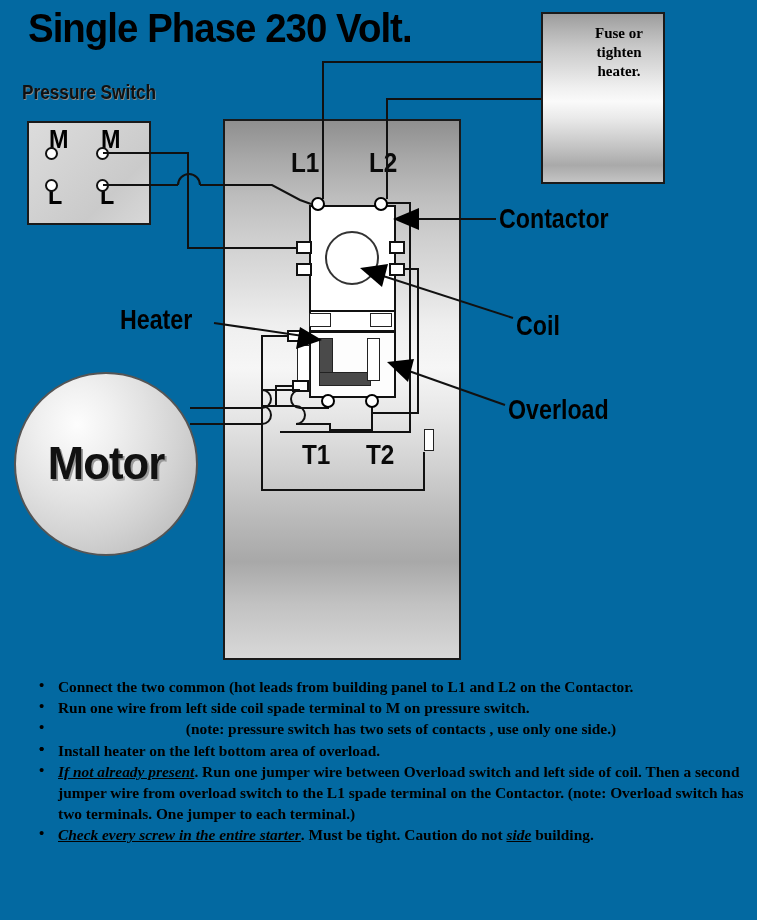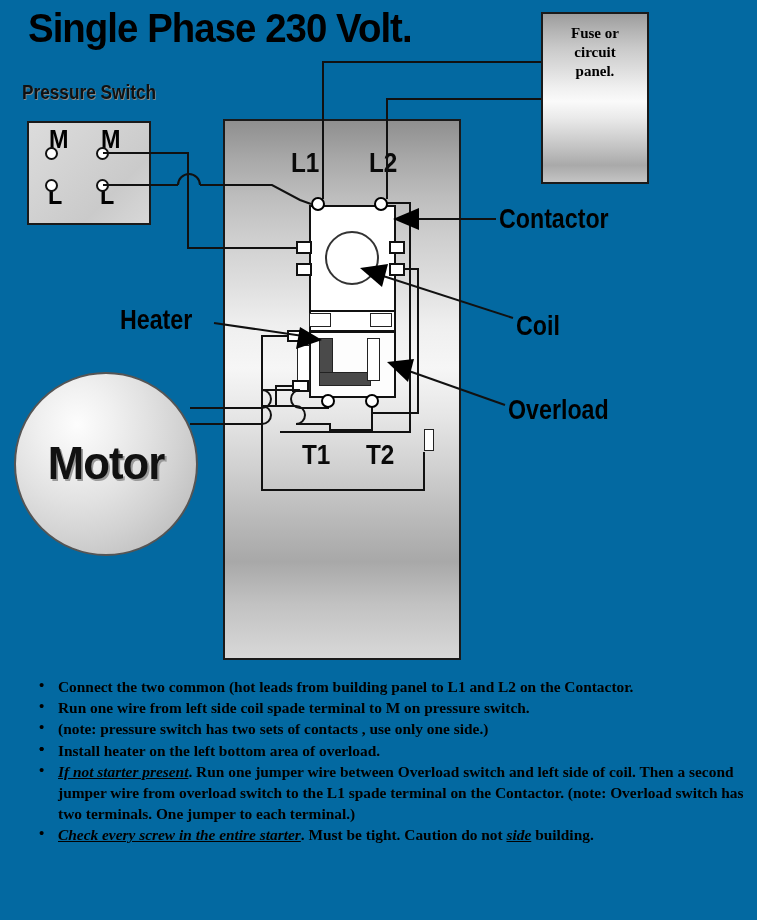--- a/index.html
+++ b/index.html
@@ -43,20 +43,21 @@
       #8f8f8f 0%, #a8a8a8 7%, #bdbdbd 14%, #cfcfcf 22%,
       #dedede 30%, #efefef 38%, #f6f6f6 46%, #e6e6e6 55%,
       #d2d2d2 64%, #bcbcbc 73%, #a8a8a8 82%, #c2c2c2 90%, #d8d8d8 100%);
   }
   .fuse-box{
     position:absolute;border:2px solid #1a1a1a;
     background:linear-gradient(to bottom,
       #9c9c9c 0%, #b4b4b4 10%, #c9c9c9 20%, #dcdcdc 32%,
       #f0f0f0 44%, #fafafa 52%, #eaeaea 62%, #d4d4d4 72%,
       #bdbdbd 82%, #a9a9a9 90%, #c4c4c4 100%);
+    padding-left:16px;
   }
   .fuse-text{
     position:absolute;width:100%;text-align:center;
     font-family:"Liberation Serif",serif;font-weight:bold;
     font-size:15px;line-height:19px;color:#000;
   }
   .ps-box{
     position:absolute;border:2px solid #1a1a1a;
     background:linear-gradient(135deg,#dcdcdc 0%,#d2d2d2 40%,#cacaca 70%,#d8d8d8 100%);
   }
@@ -114,34 +115,34 @@
   .notes{
     position:absolute;left:28px;top:676px;width:716px;
     font-family:"Liberation Serif",serif;
     font-weight:bold;font-size:15.4px;line-height:21.2px;color:#000;
   }
   .notes ul{margin:0;padding:0 0 0 30px;list-style:none;}
   .notes li{position:relative;margin:0 0 0 0;padding:0;}
   .notes li .bul{
     position:absolute;left:-19px;top:-1px;font-size:15px;
   }
-  .notes li .sub{display:block;}
+  .notes li .sub{display:block;text-align:center;}
   .em{font-style:italic;text-decoration:underline;}
 </style>
 </head>
 <body>
 
 <div id="sheet">
 
   <div class="title">Single Phase 230 Volt.</div>
 
   <div class="fuse-box" style="left:541px;top:12px;width:104px;height:168px;">
     <div class="fuse-text" style="top:10px;">Fuse or</div>
-    <div class="fuse-text" style="top:29px;">circuit</div>
-    <div class="fuse-text" style="top:48px;">panel.</div>
+    <div class="fuse-text" style="top:29px;">tighten</div>
+    <div class="fuse-text" style="top:48px;">heater.</div>
   </div>
 
   <div class="ps-label">Pressure Switch</div>
 
   <div class="ps-box" style="left:27px;top:121px;width:120px;height:100px;"></div>
 
   <div class="ps-letter" style="left:49px;top:124px;">M</div>
   <div class="ps-letter" style="left:101px;top:124px;">M</div>
   <div class="ps-letter" style="left:48px;top:180px;">L</div>
   <div class="ps-letter" style="left:100px;top:180px;">L</div>
@@ -259,21 +260,21 @@
       </li>
       <li>
         <span class="bul">•</span>
       </li>
       <li>
         <span class="bul">•</span>
         <span>Install heater on the left bottom area of overload.</span>
       </li>
       <li>
         <span class="bul">•</span>
-        <span class="em">If not starter present</span><span>. Run one jumper wire between Overload switch and  left side of coil. Then a second jumper wire from overload switch to the L1 spade terminal on the Contactor. (note: Overload switch has two terminals. One jumper to each terminal.)</span>
+        <span class="em">If not already present</span><span>. Run one jumper wire between Overload switch and  left side of coil. Then a second jumper wire from overload switch to the L1 spade terminal on the Contactor. (note: Overload switch has two terminals. One jumper to each terminal.)</span>
       </li>
       <li>
         <span class="bul">•</span>
         <span class="em">Check every screw in the entire starter</span><span>. Must be tight. Caution do not </span><span class="em">side</span><span> building.</span>
       </li>
     </ul>
   </div>
 
 </div>
 

